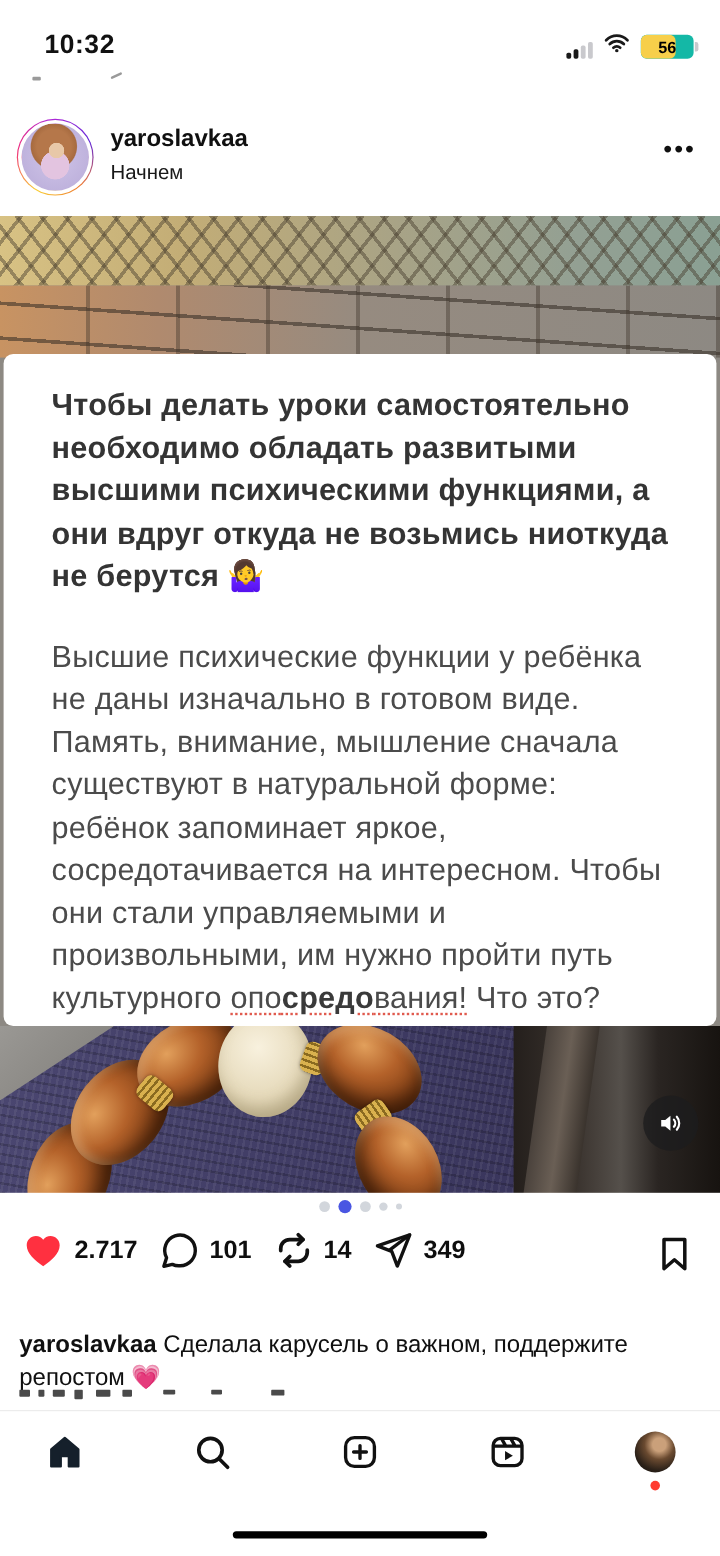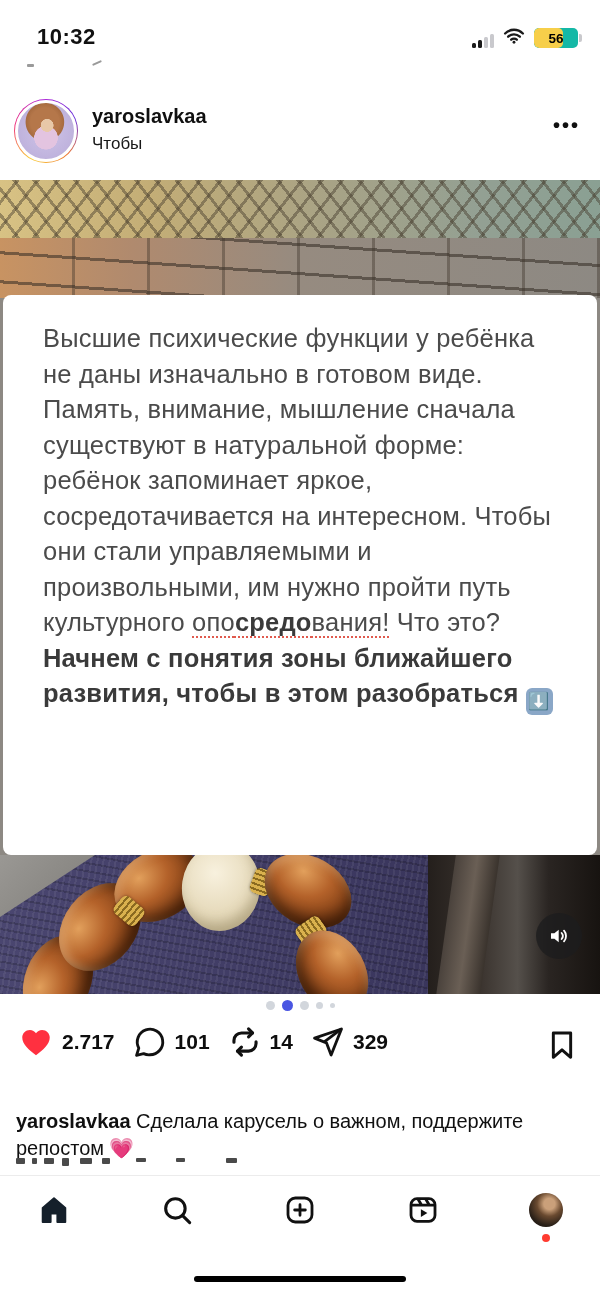--- a/index.html
+++ b/index.html
@@ -160,29 +160,30 @@
   <div class="frag-top">
       <i></i>
       <i></i>
     </div>
 
   <div class="post-header">
     <div class="avatar-ring">
       <div class="avatar-inner"></div>
     </div>
     <div class="hdr-username">yaroslavkaa</div>
-    <div class="hdr-location">Чтобы</div>
+    <div class="hdr-location">Начнем</div>
     <div class="more-btn">•••</div>
   </div>
 
   <div class="photo">
     <div class="brick-herringbone"></div>
     <div class="brick-rows"></div>
 
     <div class="text-card">
+      <p class="card-p1"><span>Чтобы делать уроки самостоятельно необходимо обладать развитыми высшими психическими функциями, а они вдруг откуда не возьмись ниоткуда не берутся</span> <span class="emoji-shrug">🤷‍♀️</span></p>
       <p class="card-p2"><span>Высшие психические функции у ребёнка не даны изначально в готовом виде. Память, внимание, мышление сначала существуют в натуральной форме: ребёнок запоминает яркое, сосредотачивается на интересном. Чтобы они стали управляемыми и произвольными, им нужно пройти путь культурного</span> <span class="misspell"><span>опо</span><span class="card-bold">средо</span><span>вания!</span></span> <span>Что это?</span> <span class="card-bold">Начнем с понятия зоны ближайшего развития, чтобы в этом разобраться</span> <span class="emoji-down">⬇️</span></p>
     </div>
 
     <div class="strip">
       <div class="brick-corner"></div>
       <div class="bag"></div>
       <div class="bead" style="left:12px;top:92px;width:92px;height:66px;transform:rotate(-68deg);"></div>
       <div class="bead" style="left:52px;top:36px;width:96px;height:72px;transform:rotate(-52deg);"></div>
       <div class="bead" style="left:112px;top:-4px;width:92px;height:68px;transform:rotate(-28deg);"></div>
       <div class="coil" style="left:118px;top:42px;width:22px;height:28px;transform:rotate(-50deg);"></div>
@@ -230,21 +231,21 @@
           <path d="M6.7 18.4h7.8a5.3 5.3 0 0 0 5.3-5.3v-1.2"></path>
         </svg>
       </span>
       <span class="act-count">14</span>
       <span class="act-icon">
         <svg width="34" height="34" viewBox="0 0 24 24" fill="none" stroke="#111" stroke-width="2" stroke-linejoin="round">
           <path d="M21.5 2.8 9.6 11.8"></path>
           <path d="M21.5 2.8 14.2 21.2l-3.3-8.6-8.4-3.3 19-6.5z"></path>
         </svg>
       </span>
-      <span class="act-count">329</span>
+      <span class="act-count">349</span>
     </div>
     <span class="bookmark-btn">
       <svg width="32" height="34" viewBox="0 0 24 24" fill="none" stroke="#111" stroke-width="2.2" stroke-linejoin="round">
         <path d="M5.5 3h13v18.2L12 15.6 5.5 21.2z"></path>
       </svg>
     </span>
   </div>
 
   <div class="caption">
     <span class="cap-user">yaroslavkaa</span>

